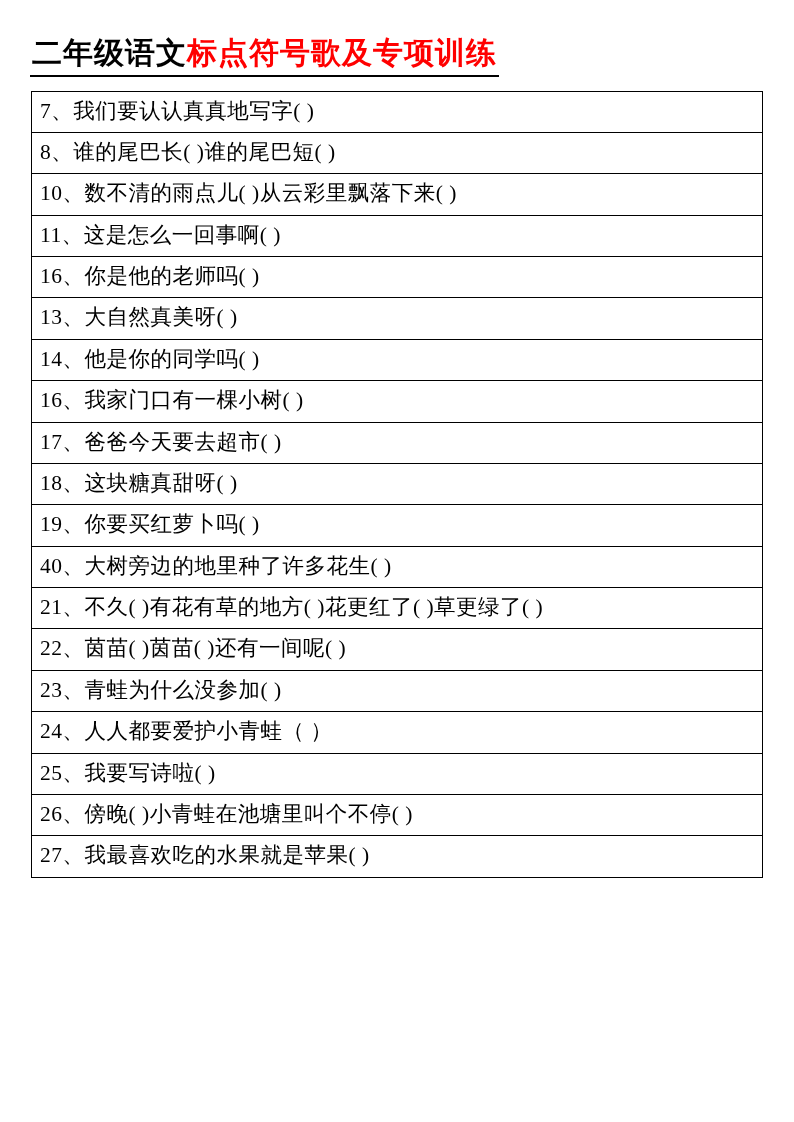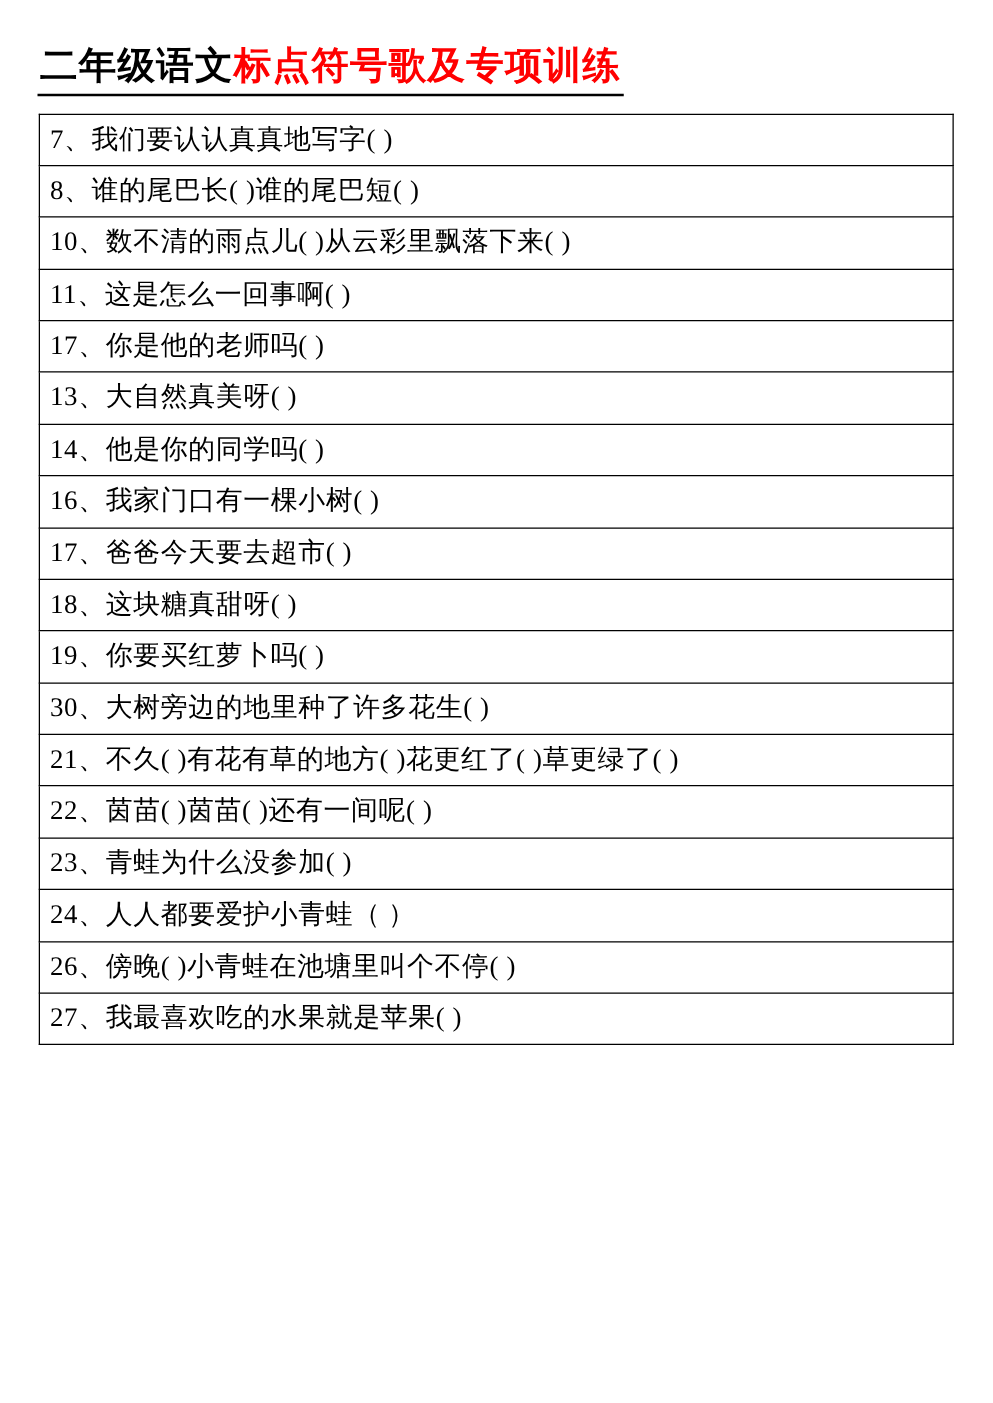--- a/index.html
+++ b/index.html
@@ -80,56 +80,59 @@
       <tr>
           <td>8、谁的尾巴长(    )谁的尾巴短(    )</td>
         </tr>
       <tr>
           <td>10、数不清的雨点儿(    )从云彩里飘落下来(    )</td>
         </tr>
       <tr>
           <td>11、这是怎么一回事啊(    )</td>
         </tr>
       <tr>
-          <td>17、你是他的老师吗(    )</td>
+          <td>16、你是他的老师吗(    )</td>
         </tr>
       <tr>
           <td>13、大自然真美呀(    )</td>
         </tr>
       <tr>
           <td>14、他是你的同学吗(    )</td>
         </tr>
       <tr>
           <td>16、我家门口有一棵小树(    )</td>
         </tr>
       <tr>
           <td>17、爸爸今天要去超市(    )</td>
         </tr>
       <tr>
           <td>18、这块糖真甜呀(    )</td>
         </tr>
       <tr>
           <td>19、你要买红萝卜吗(    )</td>
         </tr>
       <tr>
-          <td>30、大树旁边的地里种了许多花生(    )</td>
+          <td>40、大树旁边的地里种了许多花生(    )</td>
         </tr>
       <tr class="row-tall">
           <td>21、不久(    )有花有草的地方(    )花更红了(    )草更绿了(    )</td>
         </tr>
       <tr>
           <td>22、茵苗(    )茵苗(    )还有一间呢(    )</td>
         </tr>
       <tr>
           <td>23、青蛙为什么没参加(    )</td>
         </tr>
       <tr>
           <td>24、人人都要爱护小青蛙（    ）</td>
         </tr>
       <tr>
+          <td>25、我要写诗啦(    )</td>
+        </tr>
+      <tr>
           <td>26、傍晚(    )小青蛙在池塘里叫个不停(    )</td>
         </tr>
       <tr>
           <td>27、我最喜欢吃的水果就是苹果(    )</td>
         </tr>
     </tbody>
   </table>
 
 </div>
 

